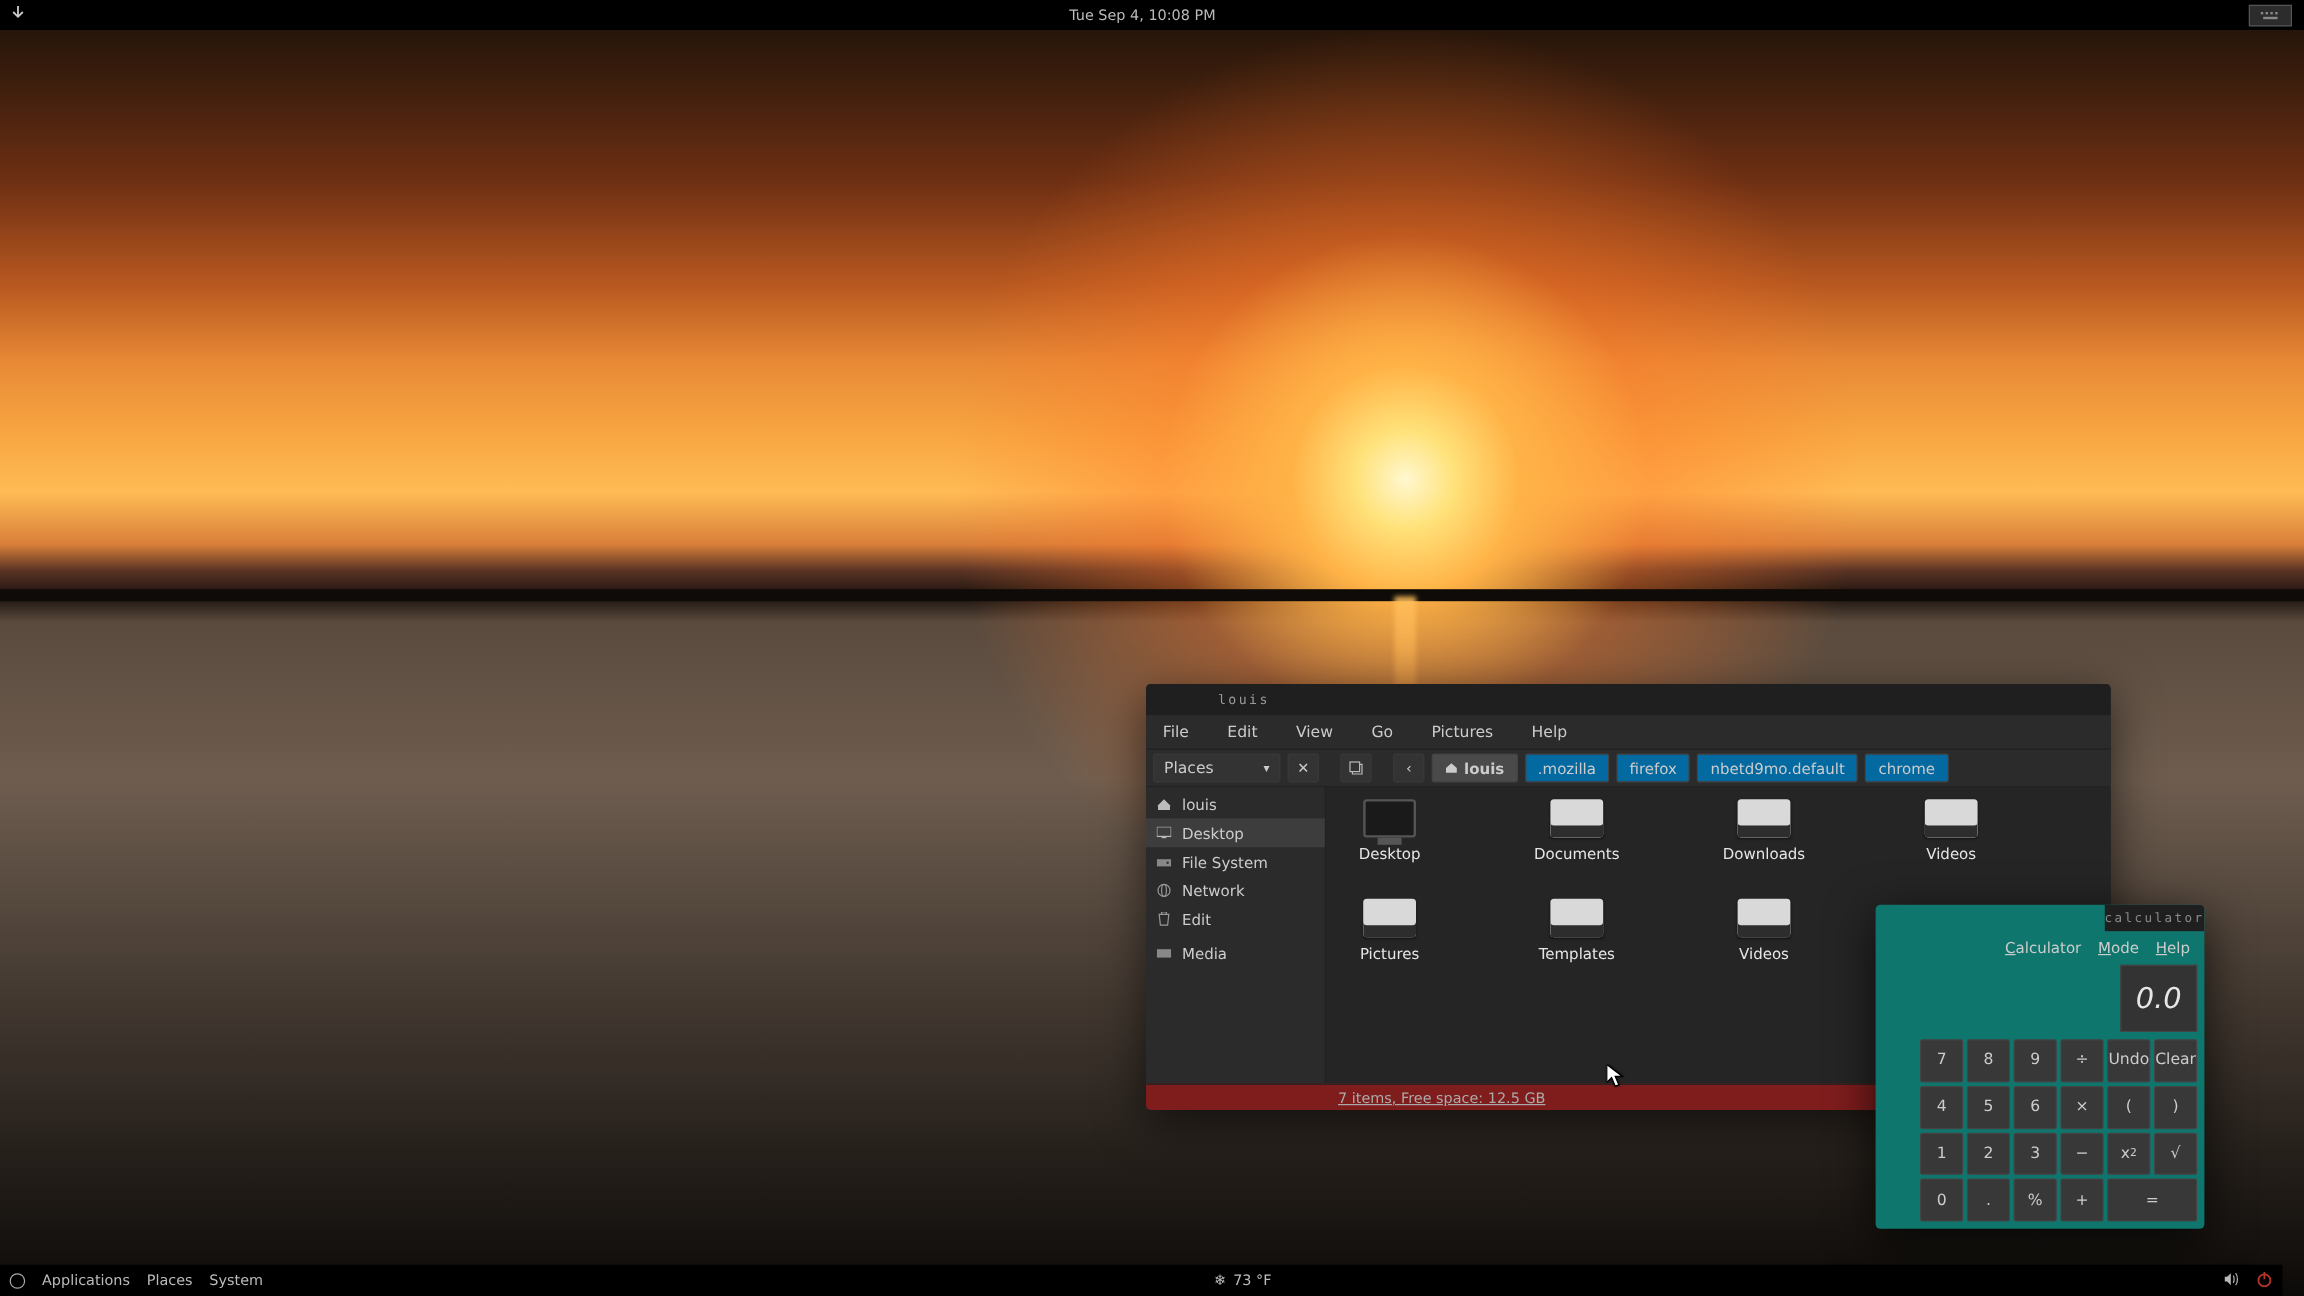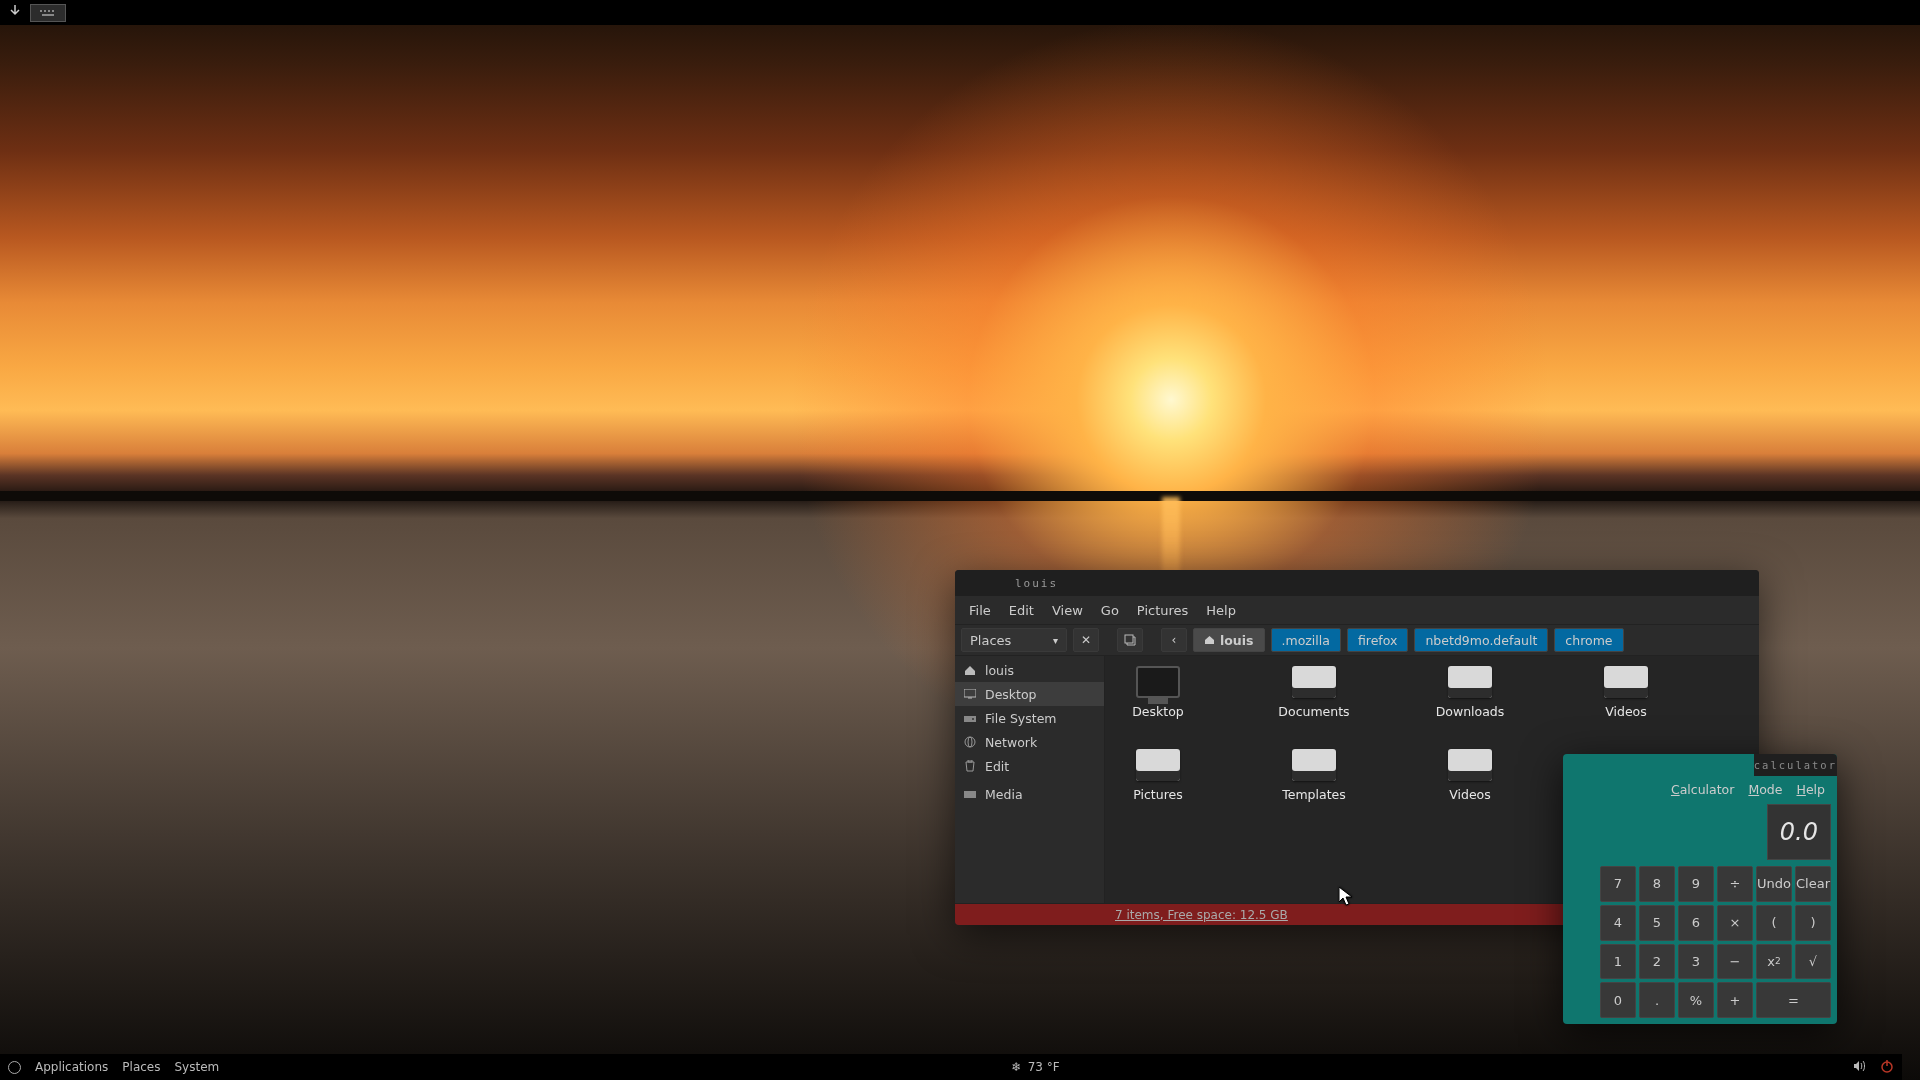--- a/index.html
+++ b/index.html
@@ -65,21 +65,21 @@
     background: #2b2b2b; color: #ccc; border-radius: 4px;
     box-shadow: 0 10px 40px rgba(0,0,0,0.6);
     display: flex; flex-direction: column; overflow: hidden;
   }
   .fm-title {
     height: 26px; background: #1f1f1f; display:flex; align-items:center;
     font-family: monospace; letter-spacing: 2px; font-size: 11px; text-transform: lowercase;
     padding-left: 60px; color:#9a9a9a;
   }
   .fm-menubar {
-    height: 28px; background:#2b2b2b; display:flex; align-items:center; gap:2px;
+    height: 28px; background:#2b2b2b; display:flex; align-items:center; gap:16px;
     padding: 0 6px; font-size: 13px;
   }
   .fm-menubar span { padding: 3px 8px; cursor:default; }
   .fm-toolbar {
     height: 32px; background:#2b2b2b; display:flex; align-items:center; gap:6px;
     padding: 0 6px; border-top:1px solid #222; border-bottom:1px solid #222;
   }
   .places-btn { width:106px; height:24px; background:#333; display:flex; align-items:center;
     justify-content:space-between; padding:0 8px; font-size:13px; border:1px solid #3a3a3a; border-radius:2px;}
   .tool-icon { width:26px; height:24px; background:#333; border:1px solid #3a3a3a; display:flex;
@@ -133,20 +133,21 @@
 <div class="wallpaper"></div>
 <div class="horizon-dark"></div>
 <div class="sun-reflection"></div>
 
 <div class="top-panel">
   <div class="arrow">
     <svg width="12" height="12" viewBox="0 0 12 12">
         <path d="M6 0v8M2 5l4 4 4-4" stroke="#ccc" stroke-width="1.5" fill="none"></path>
       </svg>
   </div>
+  <div class="clock">Tue Sep  4, 10:08 PM</div>
   <div class="tray">
     <div class="kb-indicator">
       <svg width="20" height="10" viewBox="0 0 20 10">
           <rect x="0" y="0" width="20" height="10" fill="none"></rect>
           <rect x="2" y="2" width="2" height="2" fill="#888"></rect>
           <rect x="6" y="2" width="2" height="2" fill="#888"></rect>
           <rect x="10" y="2" width="2" height="2" fill="#888"></rect>
           <rect x="14" y="2" width="2" height="2" fill="#888"></rect>
           <rect x="4" y="6" width="12" height="2" fill="#888"></rect>
         </svg>

